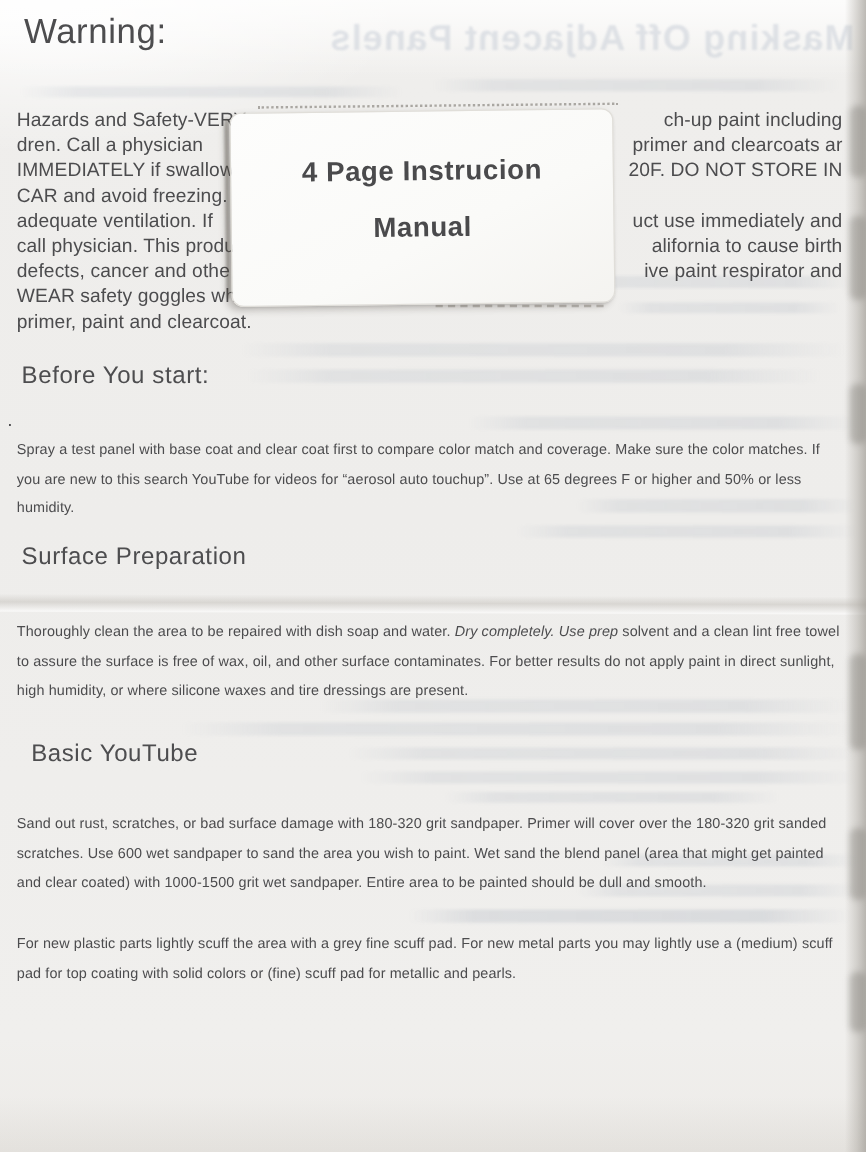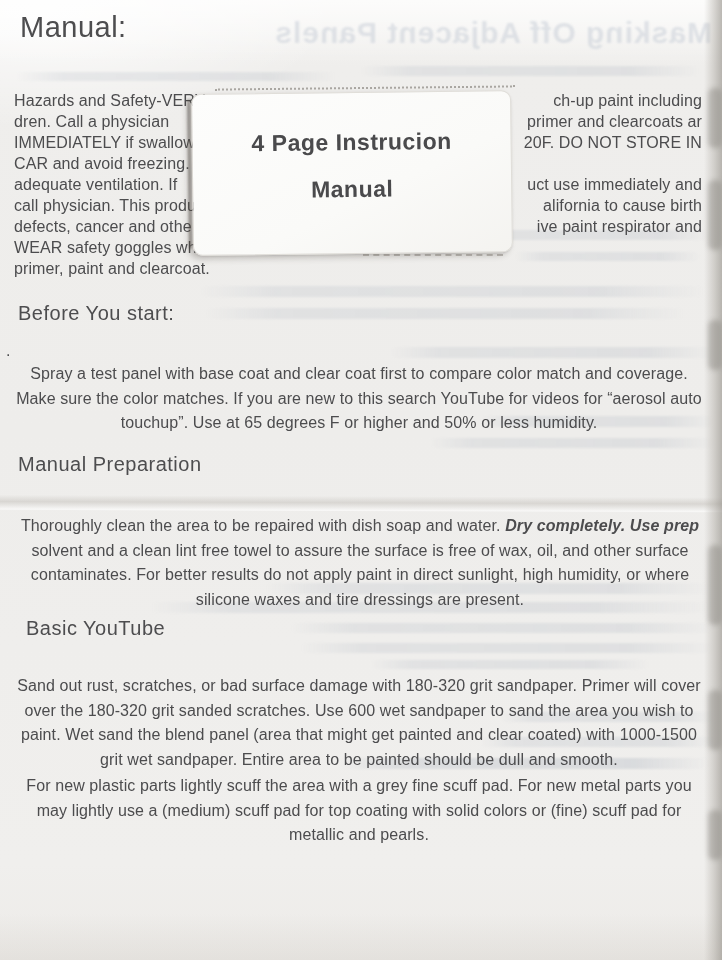--- a/index.html
+++ b/index.html
@@ -19,22 +19,22 @@
   .sm{position:absolute;border-radius:5px;filter:blur(1.3px);opacity:.5;z-index:1;
     background:linear-gradient(90deg,rgba(148,158,174,0),rgba(148,158,174,.30) 15%,rgba(148,158,174,.34) 80%,rgba(148,158,174,0));}
   .sm.strong{opacity:.7;}
   
   .h{position:absolute;margin:0;font-weight:400;font-size:20px;line-height:1;
     color:#4d4d4f;letter-spacing:.5px;z-index:2;white-space:nowrap;}
   
   .warn-par{position:absolute;left:14px;top:90px;width:688px;z-index:2;
     font-size:16px;line-height:21px;color:#4c4c4e;letter-spacing:.1px;}
   .wl{display:flex;justify-content:space-between;height:21px;white-space:nowrap;}
-  .body-par{position:absolute;left:14px;z-index:2;font-size:16px;line-height:24.5px;
-    color:#4c4c4e;letter-spacing:.1px;margin:0;text-align:center;}
+  .body-par{position:absolute;left:14px;z-index:2;font-size:12px;line-height:24.5px;
+    color:#4c4c4e;letter-spacing:.1px;margin:0;}
   .stray-dot{position:absolute;left:6px;top:342px;font-size:16px;color:#4c4c4e;z-index:2;}
   
   .sticker{position:absolute;left:192px;top:92px;width:318px;height:160px;z-index:3;
     background:linear-gradient(155deg,#fdfdfc 0%,#fafaf8 60%,#f4f3f0 100%);
     border:1px solid #e0ded9;border-radius:10px;transform:rotate(-.7deg);
     box-shadow:-4px 3px 6px rgba(90,85,78,.32),0 1px 2px rgba(0,0,0,.08);
     text-align:center;color:#4a4a4c;font-weight:700;font-size:23px;letter-spacing:.5px;}
   .sticker::before{content:"";position:absolute;left:-5px;top:4px;width:3px;height:150px;
     background:rgba(70,64,58,.45);filter:blur(1.2px);border-radius:2px;}
   .sticker .l1{margin-top:36px;}
@@ -43,21 +43,21 @@
   .dashed{position:absolute;z-index:2;border-top:2px dashed #bcb9b4;}
   .crease{position:absolute;left:0;top:496px;width:722px;height:15px;z-index:1;
     transform:rotate(.2deg);
     background:linear-gradient(180deg,rgba(196,192,186,0),rgba(190,186,180,.45) 45%,rgba(255,255,255,.55) 95%);}
   .edge-right{position:absolute;right:0;top:0;width:18px;height:100%;z-index:4;
     background:linear-gradient(90deg,rgba(178,174,167,0),rgba(175,171,164,.45) 55%,rgba(152,148,141,.65));}
   .edge-mark{position:absolute;right:0;width:14px;z-index:4;border-radius:6px;
     background:rgba(110,105,98,.32);filter:blur(2.5px);}
   .bottom-shade{position:absolute;left:0;bottom:0;width:100%;height:46px;z-index:1;
     background:linear-gradient(180deg,rgba(205,201,194,0),rgba(203,199,192,.28));}
-  .it{font-style:italic;font-weight:bold;}
+  .it{font-style:italic;}
 </style>
 </head>
 <body>
 
 <div class="page">
 
   <div class="top-light"></div>
   <div class="crease"></div>
   <div class="bottom-shade"></div>
 
@@ -74,21 +74,21 @@
   <div class="sm" style="left:430px;top:438px;width:285px;height:10px"></div>
   <div class="sm" style="left:265px;top:583px;width:445px;height:11px"></div>
   <div class="sm" style="left:150px;top:602px;width:560px;height:11px"></div>
   <div class="sm" style="left:290px;top:623px;width:425px;height:10px"></div>
   <div class="sm" style="left:300px;top:643px;width:415px;height:10px"></div>
   <div class="sm" style="left:370px;top:660px;width:280px;height:9px"></div>
   <div class="sm" style="left:500px;top:712px;width:215px;height:10px"></div>
   <div class="sm" style="left:480px;top:737px;width:235px;height:10px"></div>
   <div class="sm strong" style="left:340px;top:758px;width:370px;height:11px"></div>
 
-  <h1 class="h" style="left:20px;top:13px;font-size:29px">Manual:</h1>
+  <h1 class="h" style="left:20px;top:13px;font-size:29px">Warning:</h1>
 
   <div class="warn-par">
     <div class="wl">
         <span>Hazards and Safety-VERY</span>
         <span>ch-up paint including</span>
       </div>
     <div class="wl">
         <span>dren. Call a physician</span>
         <span>primer and clearcoats ar</span>
       </div>
@@ -124,21 +124,21 @@
 
   <div class="sticker">
     <div class="l1">4 Page Instrucion</div>
     <div class="l2">Manual</div>
   </div>
 
   <h1 class="h" style="left:18px;top:303px">Before You start:</h1>
   <div class="stray-dot">.</div>
   <p class="body-par" style="top:362px;width:690px">Spray a test panel with base coat and clear coat first to compare color match and coverage. Make sure the color matches.  If you are new to this search YouTube for videos for “aerosol auto touchup”.  Use at 65 degrees F or higher and 50% or less humidity.</p>
 
-  <h1 class="h" style="left:18px;top:454px">Manual Preparation</h1>
+  <h1 class="h" style="left:18px;top:454px">Surface Preparation</h1>
   <p class="body-par" style="top:514px;width:692px"><span>Thoroughly clean the area to be repaired with dish soap and water.  </span><span class="it">Dry completely. Use prep</span><span> solvent and a clean lint free towel to assure the surface is free of wax, oil, and other surface contaminates. For better results do not apply paint in direct sunlight, high humidity, or where silicone waxes and tire dressings are present.</span></p>
 
   <h1 class="h" style="left:26px;top:618px">Basic YouTube</h1>
   <p class="body-par" style="top:674px;width:690px">Sand out rust, scratches, or bad surface damage with 180-320 grit sandpaper. Primer will cover over the 180-320 grit sanded scratches. Use 600 wet sandpaper to sand the area you wish to paint. Wet sand the blend panel (area that might get painted and clear coated) with 1000-1500 grit wet sandpaper. Entire area to be painted should be dull and smooth.</p>
   <p class="body-par" style="top:774px;width:690px">For new plastic parts lightly scuff the area with a grey fine scuff pad. For new metal parts you may lightly use a (medium) scuff pad for top coating with solid colors or (fine) scuff pad for metallic and pearls.</p>
 
   <div class="edge-right"></div>
   <div class="edge-mark" style="top:88px;height:60px"></div>
   <div class="edge-mark" style="top:180px;height:70px"></div>
   <div class="edge-mark" style="top:320px;height:50px"></div>

